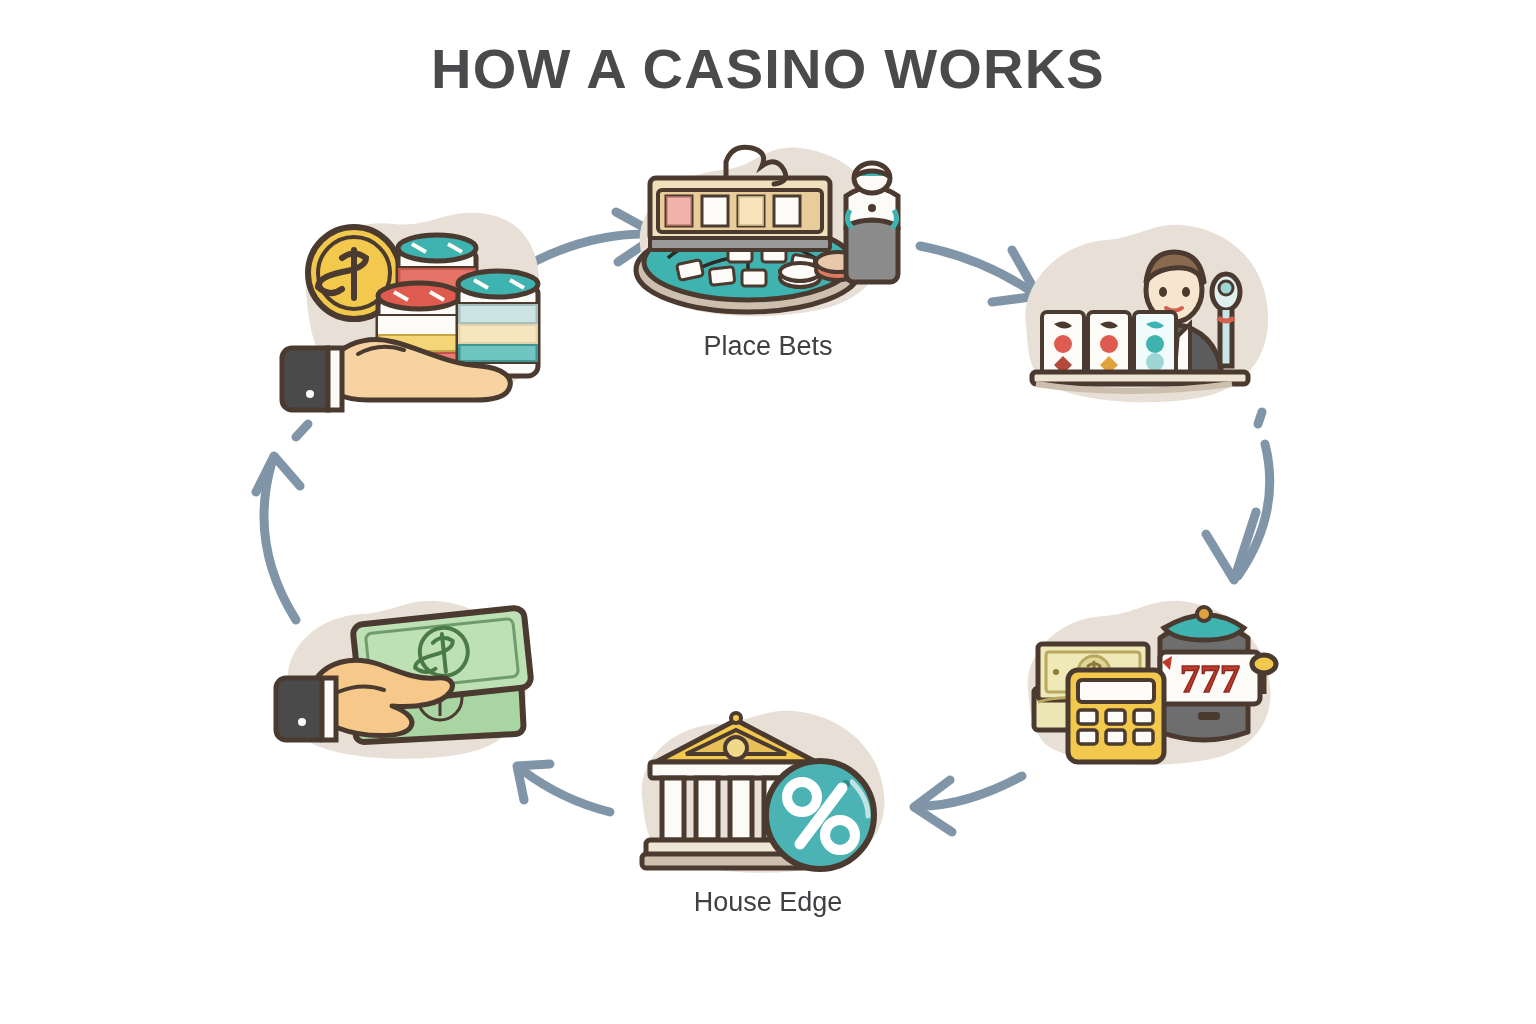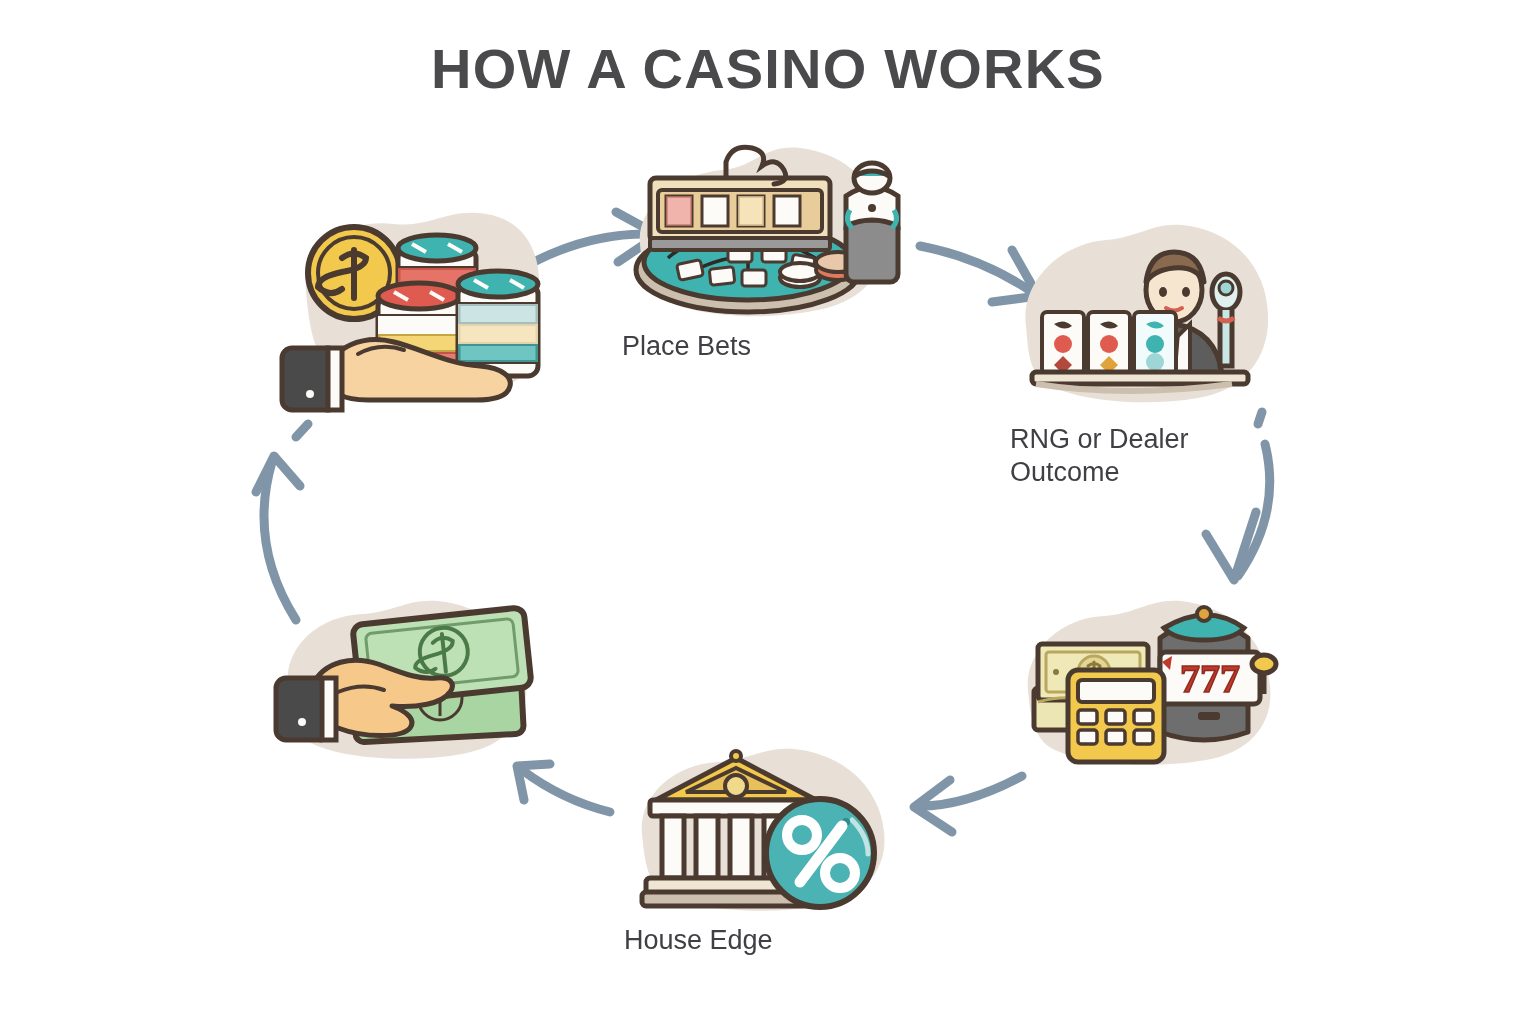--- a/index.html
+++ b/index.html
@@ -35,20 +35,21 @@
   }
   .node {
     position: absolute;
   }
   .node-art {
     position: relative;
     width: 100%;
     text-align: right;
   }
   .node-label {
+    text-align: center;
     font-size: 27px;
     line-height: 33px;
     color: #3f3f44;
     font-family: "Liberation Sans", sans-serif;
     white-space: pre-line;
     margin-top: 4px;
   }
   svg { display: block; overflow: visible; }
   .arrows {
     position: absolute;
@@ -253,22 +254,20 @@
         </g>
 
         <g>
           <ellipse cx="216" cy="78" rx="14" ry="18" fill="#dff0ef" stroke="#4a3a30" stroke-width="5"></ellipse>
           <circle cx="216" cy="74" r="7" fill="#9dd6d4" stroke="#4a3a30" stroke-width="3"></circle>
           <path d="M210 96 l0 56 l12 0 l0 -56" fill="#c8e6e5" stroke="#4a3a30" stroke-width="5"></path>
           <path d="M208 104 q8 6 16 0" fill="none" stroke="#d4604f" stroke-width="5"></path>
         </g>
       </svg>
     </div>
-    <div class="node-label">RNG or Dealer
-Outcome</div>
   </div>
 
   <div class="node" style="left:1012px; top:594px; width:282px;">
     <div class="node-art">
       <svg width="282" height="178" viewBox="0 0 282 178">
         <path d="M16 96 C12 60 46 24 92 22 C126 20 140 2 176 8 C222 16 254 48 258 92
                  C262 128 240 158 194 166 C138 176 62 170 36 152 C20 140 18 116 16 96 Z" fill="#e8e0d6"></path>
 
         <g>
           <path d="M148 44 q44 -32 88 0 l0 94 q-44 16 -88 0 Z" fill="#6e6e6e" stroke="#4a3a30" stroke-width="5" stroke-linejoin="round"></path>
@@ -301,21 +300,21 @@
             <rect x="122" y="116" width="19" height="14" rx="3"></rect>
             <rect x="66" y="136" width="19" height="14" rx="3"></rect>
             <rect x="94" y="136" width="19" height="14" rx="3"></rect>
             <rect x="122" y="136" width="19" height="14" rx="3"></rect>
           </g>
         </g>
       </svg>
     </div>
   </div>
 
-  <div class="node" style="left:624px; top:740px; width:288px;">
+  <div class="node" style="left:624px; top:702px; width:288px;">
     <div class="node-art">
       <svg width="288" height="180" viewBox="0 0 288 180">
         <path d="M18 94 C14 58 48 24 94 22 C128 20 142 4 178 10 C224 18 256 50 260 92
                  C264 128 242 158 196 166 C140 176 64 170 38 152 C22 140 20 114 18 94 Z" fill="#e8e0d6"></path>
 
         <g>
           <path d="M32 60 L112 18 L192 60 Z" fill="#f2c94c" stroke="#4a3a30" stroke-width="5" stroke-linejoin="round"></path>
           <path d="M62 52 L112 28 L162 52 Z" fill="#e8c05a" stroke="#4a3a30" stroke-width="4"></path>
           <circle cx="112" cy="46" r="11" fill="#f0d98a" stroke="#4a3a30" stroke-width="4"></circle>
           <circle cx="112" cy="16" r="5" fill="#f2c94c" stroke="#4a3a30" stroke-width="4"></circle>

